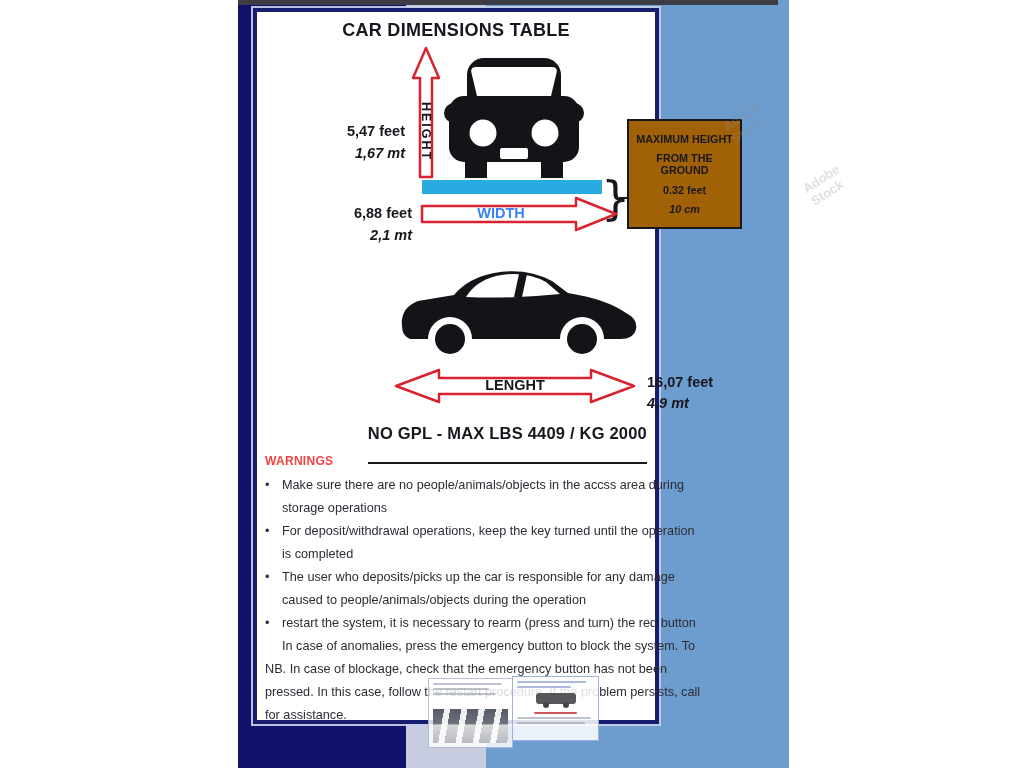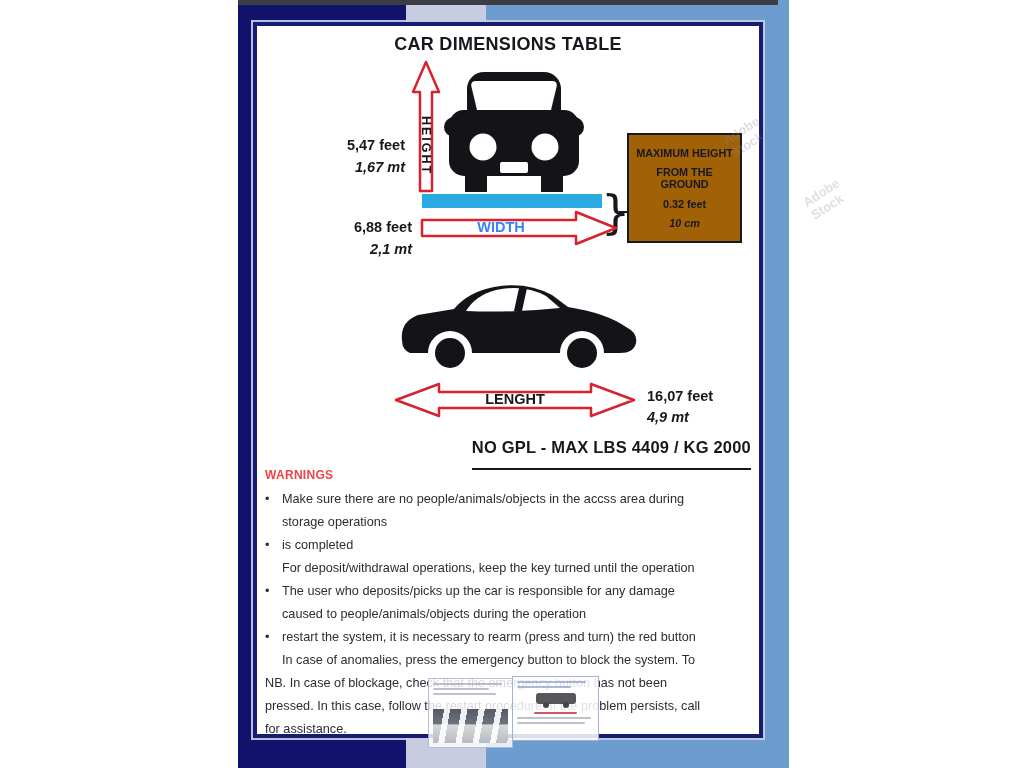--- a/index.html
+++ b/index.html
@@ -6,21 +6,21 @@
   html, body { width: 1024px; height: 768px; background: #ffffff; font-family: "Liberation Sans", sans-serif; }
   #canvas { position: relative; width: 1024px; height: 768px; background: #ffffff; overflow: hidden; }
 
   
   .card-bg-navy  { position: absolute; left: 238px; top: 0; width: 551px; height: 768px; background: #10126b; }
   .card-bg-lav   { position: absolute; left: 406px; top: 0; width: 80px;  height: 768px; background: #c7cce1; }
   .card-bg-blue  { position: absolute; left: 486px; top: 0; width: 303px; height: 768px; background: #6d9dce; }
   .top-dark-strip{ position: absolute; left: 238px; top: 0; width: 540px; height: 5px; background: #3c3c44; }
 
   
-  .page { position: absolute; left: 253px; top: 22px; width: 510px; height: 716px;
+  .page { position: absolute; left: 253px; top: 8px; width: 406px; height: 716px;
           background: #ffffff; border: 4px solid #181c6e;
           box-shadow: 0 0 0 2px rgba(195,203,230,0.95); }
 
   .title { position: absolute; left: 0; top: 8px; width: 100%; text-align: center;
            font-size: 18px; font-weight: bold; color: #17171d; letter-spacing: 0.3px; }
 
   .svg-abs { position: absolute; }
 
   .v-arrow-label { position: absolute; left: 154px; top: 70px; width: 30px; height: 100px;
                    display: flex; align-items: center; justify-content: center;
@@ -45,21 +45,21 @@
   .len-arrow-label { position: absolute; left: 136px; top: 365px; width: 244px; text-align: center;
                      font-size: 14.5px; font-weight: bold; color: #17171d; }
 
   .max-box { position: absolute; left: 370px; top: 107px; width: 115px; height: 110px;
              border: 2px solid #17171d; background: #a16207;
              display: flex; flex-direction: column; justify-content: space-evenly;
              text-align: center; font-size: 10.8px; font-weight: bold; color: #17171d; padding: 4px 2px; }
   .max-box .cm { font-style: italic; }
 
   .capacity { position: absolute; right: 8px; top: 412px; font-size: 16.5px; font-weight: bold;
-              color: #17171d; border-bottom: 2px solid #17171d; padding-bottom: 11px; letter-spacing: 0.2px; }
+              color: #17171d; border-bottom: 2px solid #17171d; padding-bottom: 19px; letter-spacing: 0.2px; }
 
   .warnings { position: absolute; left: 8px; top: 442px; width: 496px; color: #2c2c35; }
   .warnings h4 { font-size: 12px; font-weight: bold; letter-spacing: 0.3px; color: #ef4444; margin-bottom: 6px; }
   .w-item { display: flex; }
   .w-bullet { width: 17px; line-height: 23px; font-size: 12.7px; flex: none; }
   .w-bullet::before { content: "•"; }
   .w-lines div, .w-note div { line-height: 23px; font-size: 12.7px; white-space: nowrap; }
 
   
   .thumb { position: absolute; z-index: 6; background: rgba(255,255,255,0.82);
@@ -172,22 +172,22 @@
       <div class="w-item">
         <span class="w-bullet"></span>
         <div class="w-lines">
           <div>Make sure there are no people/animals/objects in the accss area during</div>
           <div>storage operations</div>
         </div>
       </div>
       <div class="w-item">
         <span class="w-bullet"></span>
         <div class="w-lines">
+          <div>For deposit/withdrawal operations, keep the key turned until the operation</div>
           <div>is completed</div>
-          <div>For deposit/withdrawal operations, keep the key turned until the operation</div>
         </div>
       </div>
       <div class="w-item">
         <span class="w-bullet"></span>
         <div class="w-lines">
           <div>The user who deposits/picks up the car is responsible for any damage</div>
           <div>caused to people/animals/objects during the operation</div>
         </div>
       </div>
       <div class="w-item">

